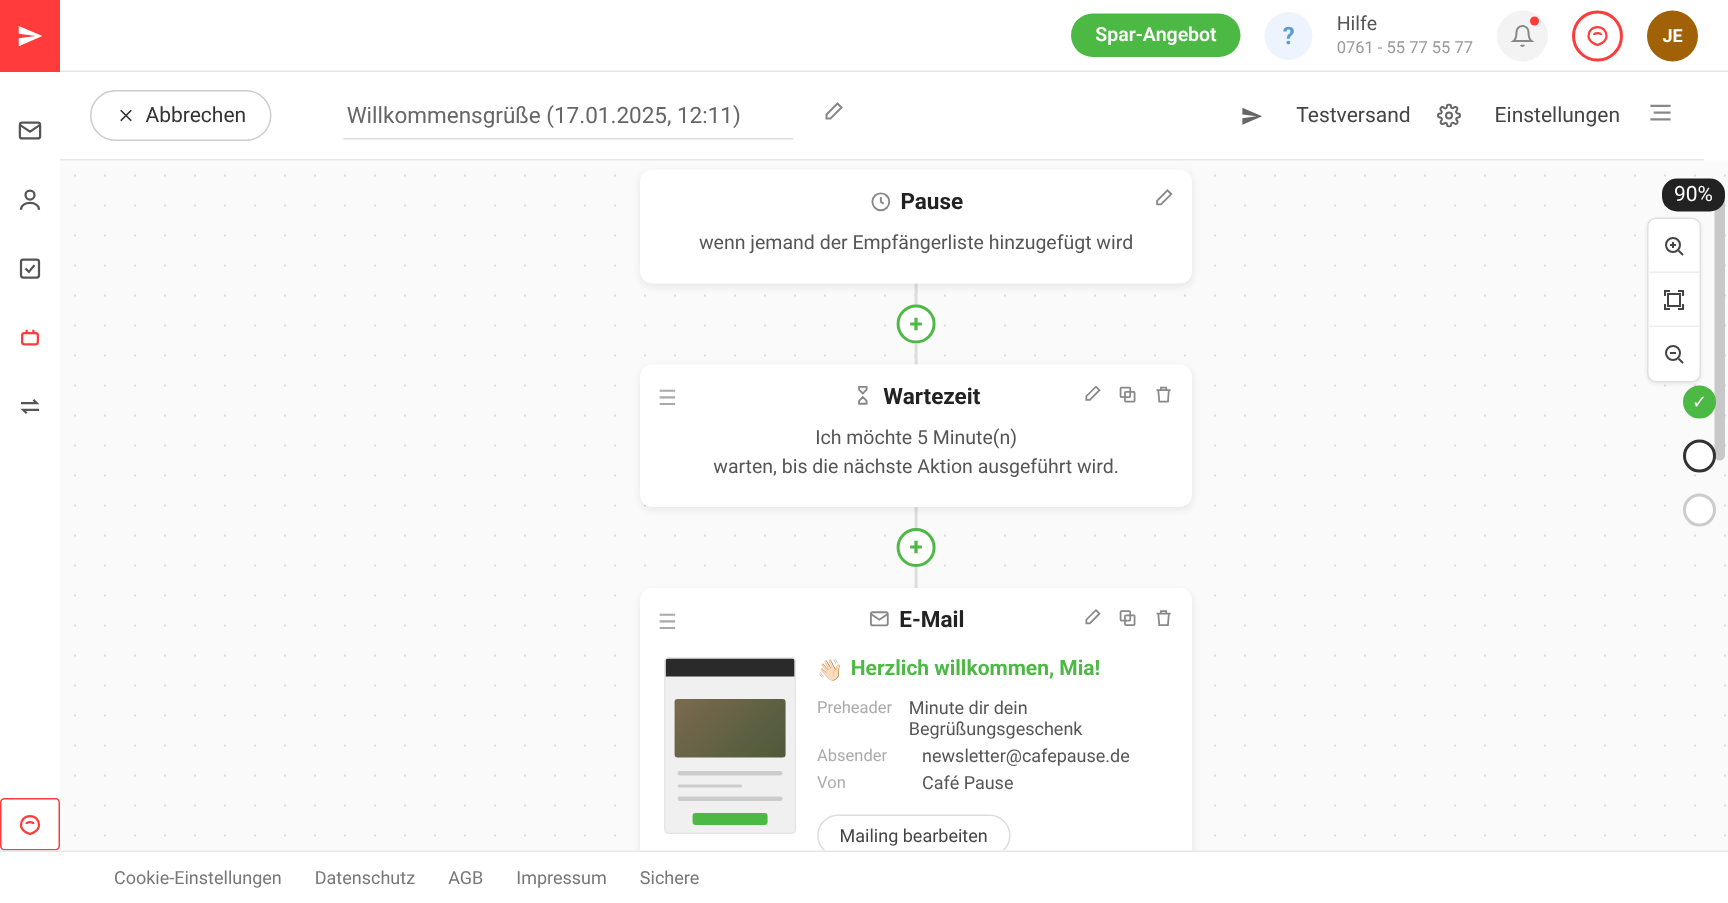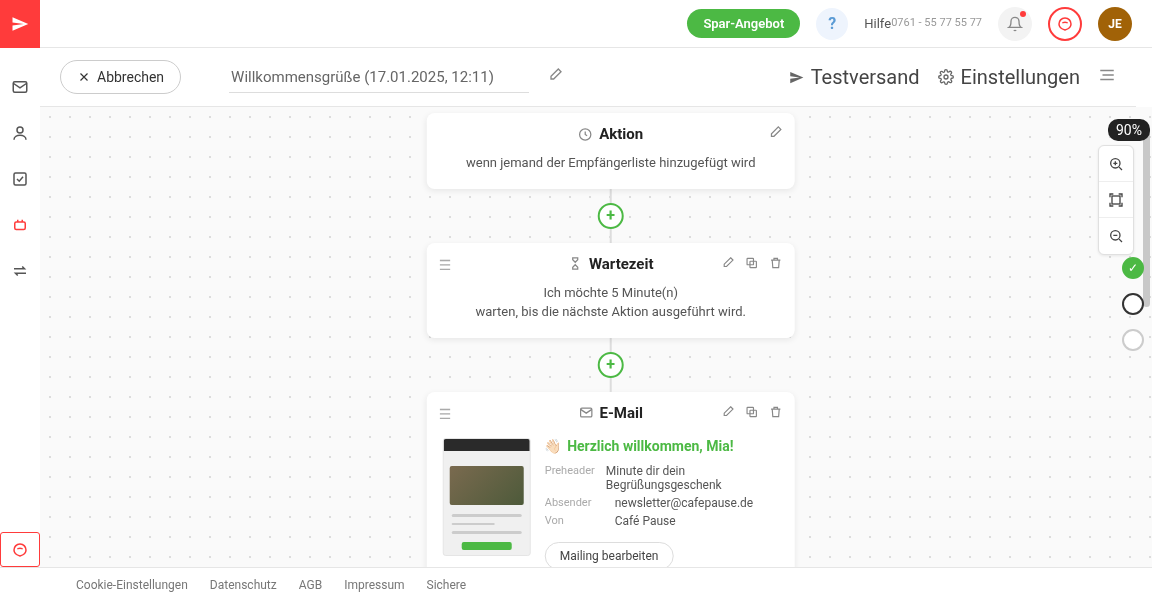--- a/index.html
+++ b/index.html
@@ -4,40 +4,40 @@
 <style>
 * { margin: 0; padding: 0; box-sizing: border-box; font-family: -apple-system, BlinkMacSystemFont, "Segoe UI", Roboto, Arial, sans-serif; }
 body { width: 1152px; height: 602px; overflow: hidden; background: #fff; position: relative; }
 
 .logo-corner { position: absolute; top: 0; left: 0; width: 40px; height: 48px; background: #ff3b3b; display: flex; align-items: center; justify-content: center; z-index: 20; }
 .logo-corner svg { fill: #fff; }
 
 .topbar { position: absolute; top: 0; left: 40px; right: 0; height: 48px; border-bottom: 1px solid #e6e6e6; display: flex; align-items: center; justify-content: flex-end; padding: 0 20px; gap: 16px; z-index: 15; }
 .spar-btn { background: #4cb944; color: #fff; padding: 7px 16px; border-radius: 18px; font-weight: 600; font-size: 13px; cursor: pointer; }
 .help-icon { width: 32px; height: 32px; border-radius: 50%; background: #eef4fd; display: flex; align-items: center; justify-content: center; color: #5b9bd5; font-weight: bold; cursor: pointer; }
-.help-text { display: flex; line-height: 1.2; }
+.help-text { display: flex; flex-direction: column; line-height: 1.2; }
 .help-text .t { font-size: 13px; color: #555; }
 .help-text .n { font-size: 11px; color: #999; }
 .bell { position: relative; width: 34px; height: 34px; border-radius: 50%; background: #f3f3f3; display: flex; align-items: center; justify-content: center; cursor: pointer; }
 .bell::after { content: ""; position: absolute; top: 4px; right: 6px; width: 6px; height: 6px; background: #ff3b3b; border-radius: 50%; }
 .support-btn { width: 34px; height: 34px; border: 2px solid #ff3b3b; border-radius: 50%; display: flex; align-items: center; justify-content: center; cursor: pointer; }
 .avatar { width: 34px; height: 34px; border-radius: 50%; background: #a16207; color: #fff; display: flex; align-items: center; justify-content: center; font-size: 12px; font-weight: 700; cursor: pointer; }
 
 .left-nav { position: absolute; top: 48px; left: 0; width: 40px; bottom: 35px; display: flex; flex-direction: column; align-items: center; padding-top: 30px; gap: 28px; z-index: 10; }
 .left-nav .nav-icon { width: 18px; height: 18px; display: flex; align-items: center; justify-content: center; cursor: pointer; color: #555; }
 .left-nav .nav-icon.active { color: #ff3b3b; }
 
 .floating-support { position: absolute; bottom: 35px; left: 0; width: 40px; height: 35px; border: 1px solid #ff3b3b; border-radius: 3px; display: flex; align-items: center; justify-content: center; cursor: pointer; z-index: 15; background: #fff; }
 
 .editor-head { position: absolute; top: 48px; left: 40px; right: 16px; height: 59px; border-bottom: 1px solid #e6e6e6; display: flex; align-items: center; padding: 0 20px; gap: 18px; z-index: 10; background: #fff; }
 .cancel-btn { display: flex; align-items: center; gap: 6px; border: 1px solid #ccc; border-radius: 22px; padding: 8px 16px; font-size: 14px; cursor: pointer; color: #333; }
 .title-input { flex: 0 0 auto; width: 300px; border: none; border-bottom: 1px solid #ddd; font-size: 15px; color: #666; padding: 6px 2px; outline: none; margin-left: 30px; }
 .edit-pencil { cursor: pointer; color: #888; }
 .spacer { flex: 1; }
-.head-action { display: flex; align-items: center; gap: 7px; font-size: 20px; color: #444; cursor: pointer; }
+.head-action { display: flex; align-items: center; gap: 22px; font-size: 14px; color: #444; cursor: pointer; }
 .save-btn { background: #4cb944; color: #fff; padding: 10px 22px; border-radius: 22px; font-weight: 600; font-size: 15px; cursor: pointer; }
 .head-bars { cursor: pointer; color: #888; }
 
 .canvas { position: absolute; top: 107px; left: 40px; right: 0; bottom: 35px; background-image: radial-gradient(circle, #dcdcdc 1px, transparent 1px); background-size: 20px 20px; background-color: #fafafa; overflow: hidden; }
 
 .zoom-badge { position: absolute; top: 12px; right: 2px; background: #222; color: #fff; font-size: 14px; padding: 3px 8px; border-radius: 10px; z-index: 5; }
 .zoom-tools { position: absolute; top: 38px; right: 18px; width: 36px; background: #fff; border: 1px solid #e0e0e0; border-radius: 6px; box-shadow: 0 1px 3px rgba(0,0,0,.08); z-index: 5; }
 .zoom-tools div { height: 36px; display: flex; align-items: center; justify-content: center; cursor: pointer; color: #444; border-bottom: 1px solid #eee; }
 .zoom-tools div:last-child { border-bottom: none; }
 
@@ -199,21 +199,21 @@
 
   <div class="flow">
 
     <div class="node">
       <div class="node-head">
         <div class="title">
           <svg width="15" height="15" viewBox="0 0 24 24" fill="none" stroke="#888" stroke-width="2">
               <circle cx="12" cy="12" r="9"></circle>
               <path d="M12 7v5l3 2"></path>
             </svg>
-          <span>Aktion</span>
+          <span>Pause</span>
         </div>
         <div class="actions">
           <span><svg width="15" height="15" viewBox="0 0 24 24" fill="none" stroke="#888" stroke-width="2">
                 <path d="M17 3l4 4-11 11H6v-4z"></path>
               </svg></span>
         </div>
       </div>
       <div class="node-body">wenn jemand der Empfängerliste hinzugefügt wird</div>
     </div>
 

